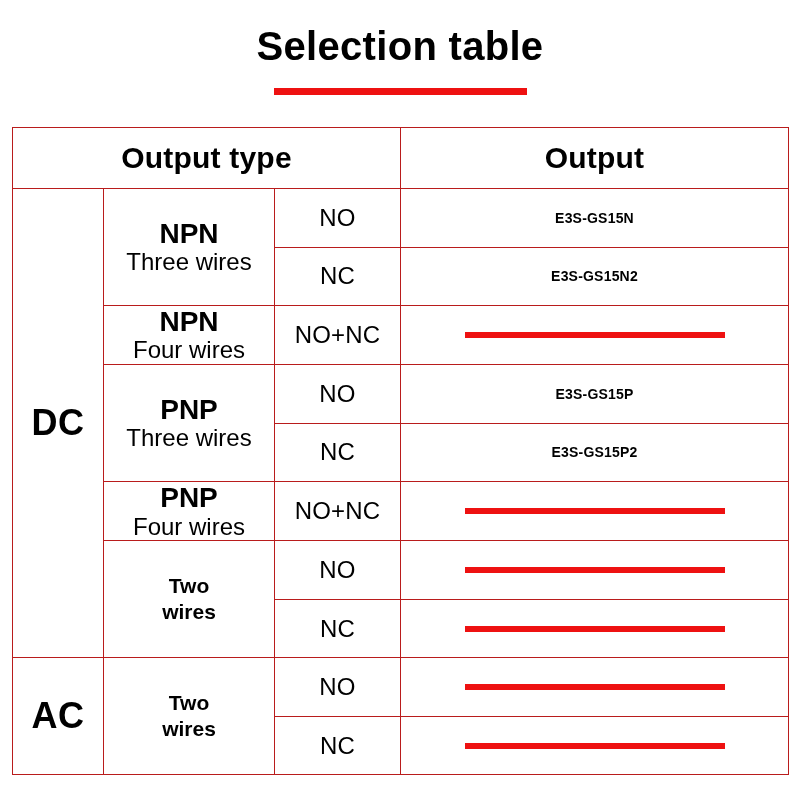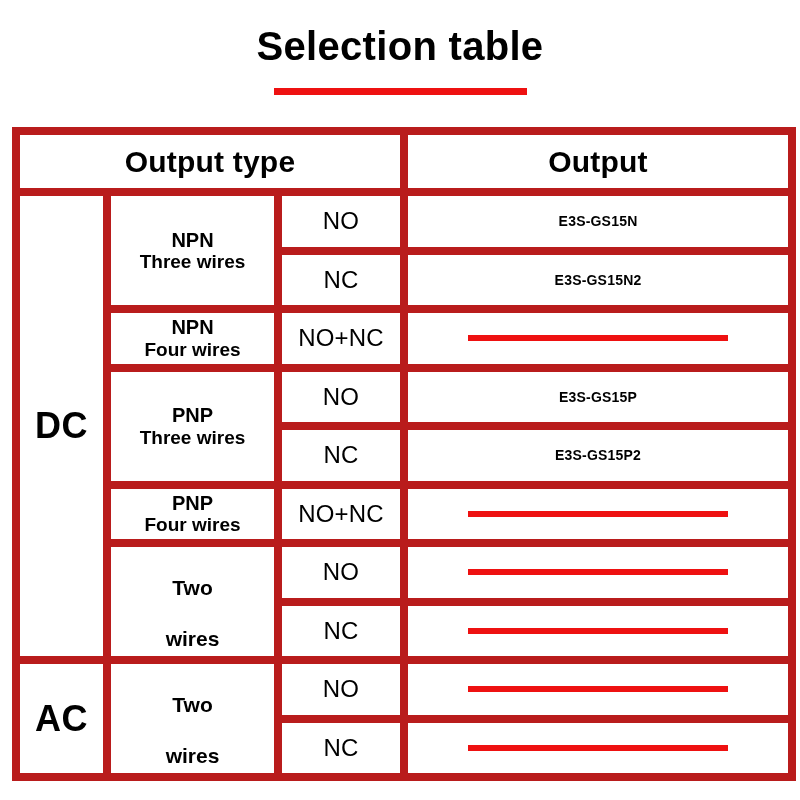--- a/index.html
+++ b/index.html
@@ -53,21 +53,21 @@
     height: 646px;
   }
   table.sel-table {
     width: 776px;
     height: 646px;
     border-collapse: collapse;
     table-layout: fixed;
     background: #ffffff;
   }
   table.sel-table td {
-    border: 8px solid #b91c1c;
+    border: 1px solid #b91c1c;
     text-align: center;
     vertical-align: middle;
     padding: 0 2px;
     background: #ffffff;
   }
 
   
   col.c-power { width: 91px; }
   col.c-type  { width: 171px; }
   col.c-contact { width: 126px; }
@@ -88,34 +88,33 @@
     letter-spacing: 0.5px;
   }
 
   
   .type-cell {
     font-weight: bold;
     line-height: 1.12;
   }
   .type-main {
     display: block;
-    font-size: 20px;
+    font-size: 28px;
     font-weight: bold;
   }
   .type-sub {
     display: block;
-    font-size: 19px;
-    font-weight: bold;
+    font-size: 24px;
+    font-weight: normal;
   }
   .type-two {
     display: block;
     font-size: 21px;
     font-weight: bold;
     line-height: 1.25;
-    margin-top: 24px;
   }
 
   
   .contact-cell {
     font-size: 24px;
     font-weight: normal;
     letter-spacing: 0.2px;
   }
 
   

